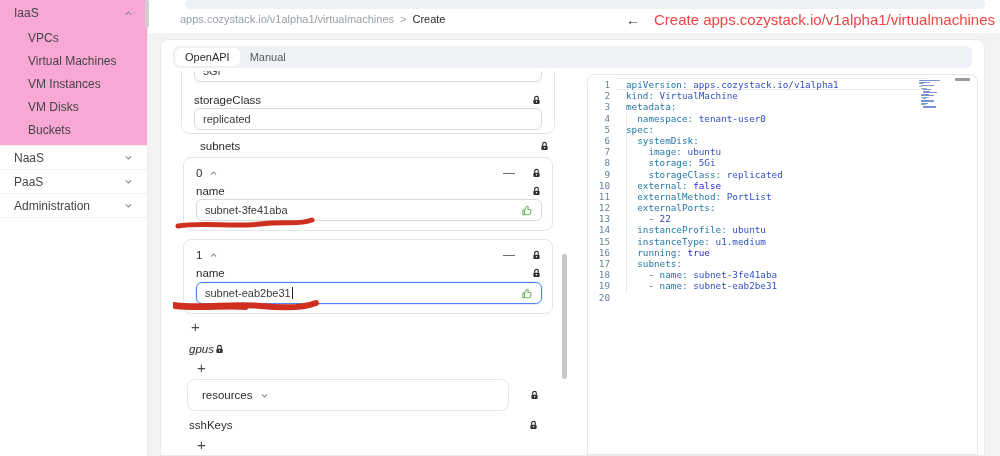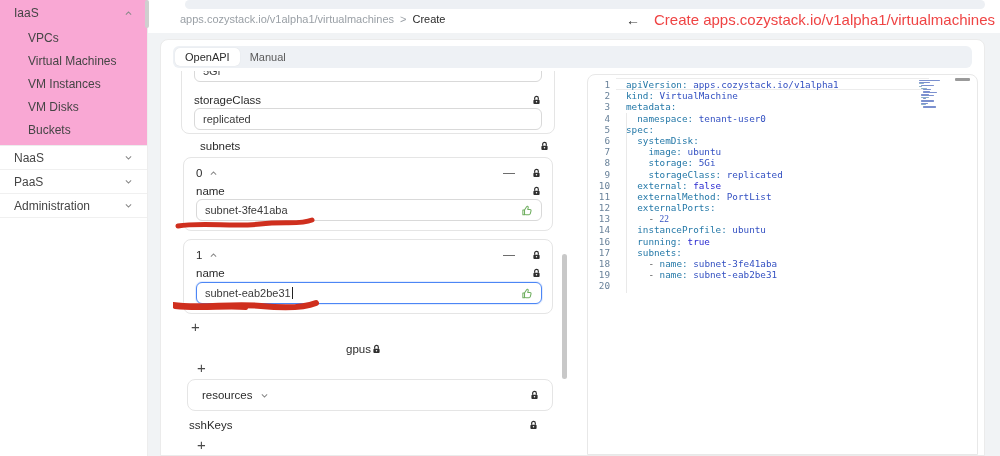--- a/index.html
+++ b/index.html
@@ -227,31 +227,31 @@
           </div>
         </div>
 
         <svg class="anno" style="left:-2px; top:224px;" width="148" height="20" viewBox="0 0 148 20">
           <path d="M2 10 C 30 14 60 8 90 11 S 135 12 145 8" stroke="#cf2f1e" stroke-width="6"></path>
           <path d="M4 12 C 30 15 55 11 75 13" stroke="#cf2f1e" stroke-width="4"></path>
         </svg>
 
         <div class="plus-btn" style="left:18px; top:248px;">+</div>
 
-        <div class="row-between" style="left:16px; top:272px; width:350px; justify-content:center;">
+        <div class="row-between" style="left:16px; top:272px; width:350px; justify-content:flex-start;font-style:italic;">
           <span class="flabel">gpus</span>
           <svg class="lock" viewBox="0 0 12 12">
               <path d="M4 5.2 V3.6 a2 2 0 0 1 4 0 V5.2" fill="none" stroke="#2f2f2f" stroke-width="1.3"></path>
               <rect x="2.6" y="5.2" width="6.8" height="4.6" rx="1" fill="#2f2f2f"></rect>
               <circle cx="6" cy="7.4" r="0.8" fill="#fff"></circle>
             </svg>
         </div>
         <div class="plus-btn" style="left:24px; top:289px;">+</div>
 
-        <div class="fcard" style="left:14px; top:308px; width:366px; height:32px;">
+        <div class="fcard" style="left:14px; top:308px; width:322px; height:32px;">
           <div class="row-between" style="left:14px; top:9px; width:338px;">
             <span class="flabel">resources</span>
             <svg class="chev idx-caret" viewBox="0 0 12 12">
                 <path d="M2.5 4.5 L6 8 L9.5 4.5"></path>
               </svg>
             <span style="flex:1"></span>
             <svg class="lock" viewBox="0 0 12 12">
                 <path d="M4 5.2 V3.6 a2 2 0 0 1 4 0 V5.2" fill="none" stroke="#2f2f2f" stroke-width="1.3"></path>
                 <rect x="2.6" y="5.2" width="6.8" height="4.6" rx="1" fill="#2f2f2f"></rect>
                 <circle cx="6" cy="7.4" r="0.8" fill="#fff"></circle>
@@ -319,25 +319,29 @@
             <div class="cl">
               <span class="ln">11</span>
               <span class="code"><span style="color: rgb(37, 121, 168);">  externalMethod:</span><span style="color: rgb(51, 80, 194);"> PortList</span></span>
             </div>
             <div class="cl">
               <span class="ln">12</span>
               <span class="code"><span style="color: rgb(37, 121, 168);">  externalPorts:</span></span>
             </div>
             <div class="cl">
               <span class="ln">13</span>
-              <span class="code"><span style="color: rgb(85, 85, 85);">    - </span><span style="color: rgb(51, 80, 194); font-family: Liberation Serif, serif;">22</span></span>
+              <span class="code"><span style="color: rgb(85, 85, 85);">    - </span><span style="color: rgb(51, 80, 194);">22</span></span>
             </div>
             <div class="cl">
               <span class="ln">14</span>
               <span class="code"><span style="color: rgb(37, 121, 168);">  instanceProfile:</span><span style="color: rgb(51, 80, 194);"> ubuntu</span></span>
+            </div>
+            <div class="cl">
+              <span class="ln">15</span>
+              <span class="code"><span style="color: rgb(37, 121, 168);">  instanceType:</span><span style="color: rgb(51, 80, 194);"> u1.medium</span></span>
             </div>
             <div class="cl">
               <span class="ln">16</span>
               <span class="code"><span style="color: rgb(37, 121, 168);">  running:</span><span style="color: rgb(42, 42, 208);"> true</span></span>
             </div>
             <div class="cl">
               <span class="ln">17</span>
               <span class="code"><span style="color: rgb(37, 121, 168);">  subnets:</span></span>
             </div>
             <div class="cl">

